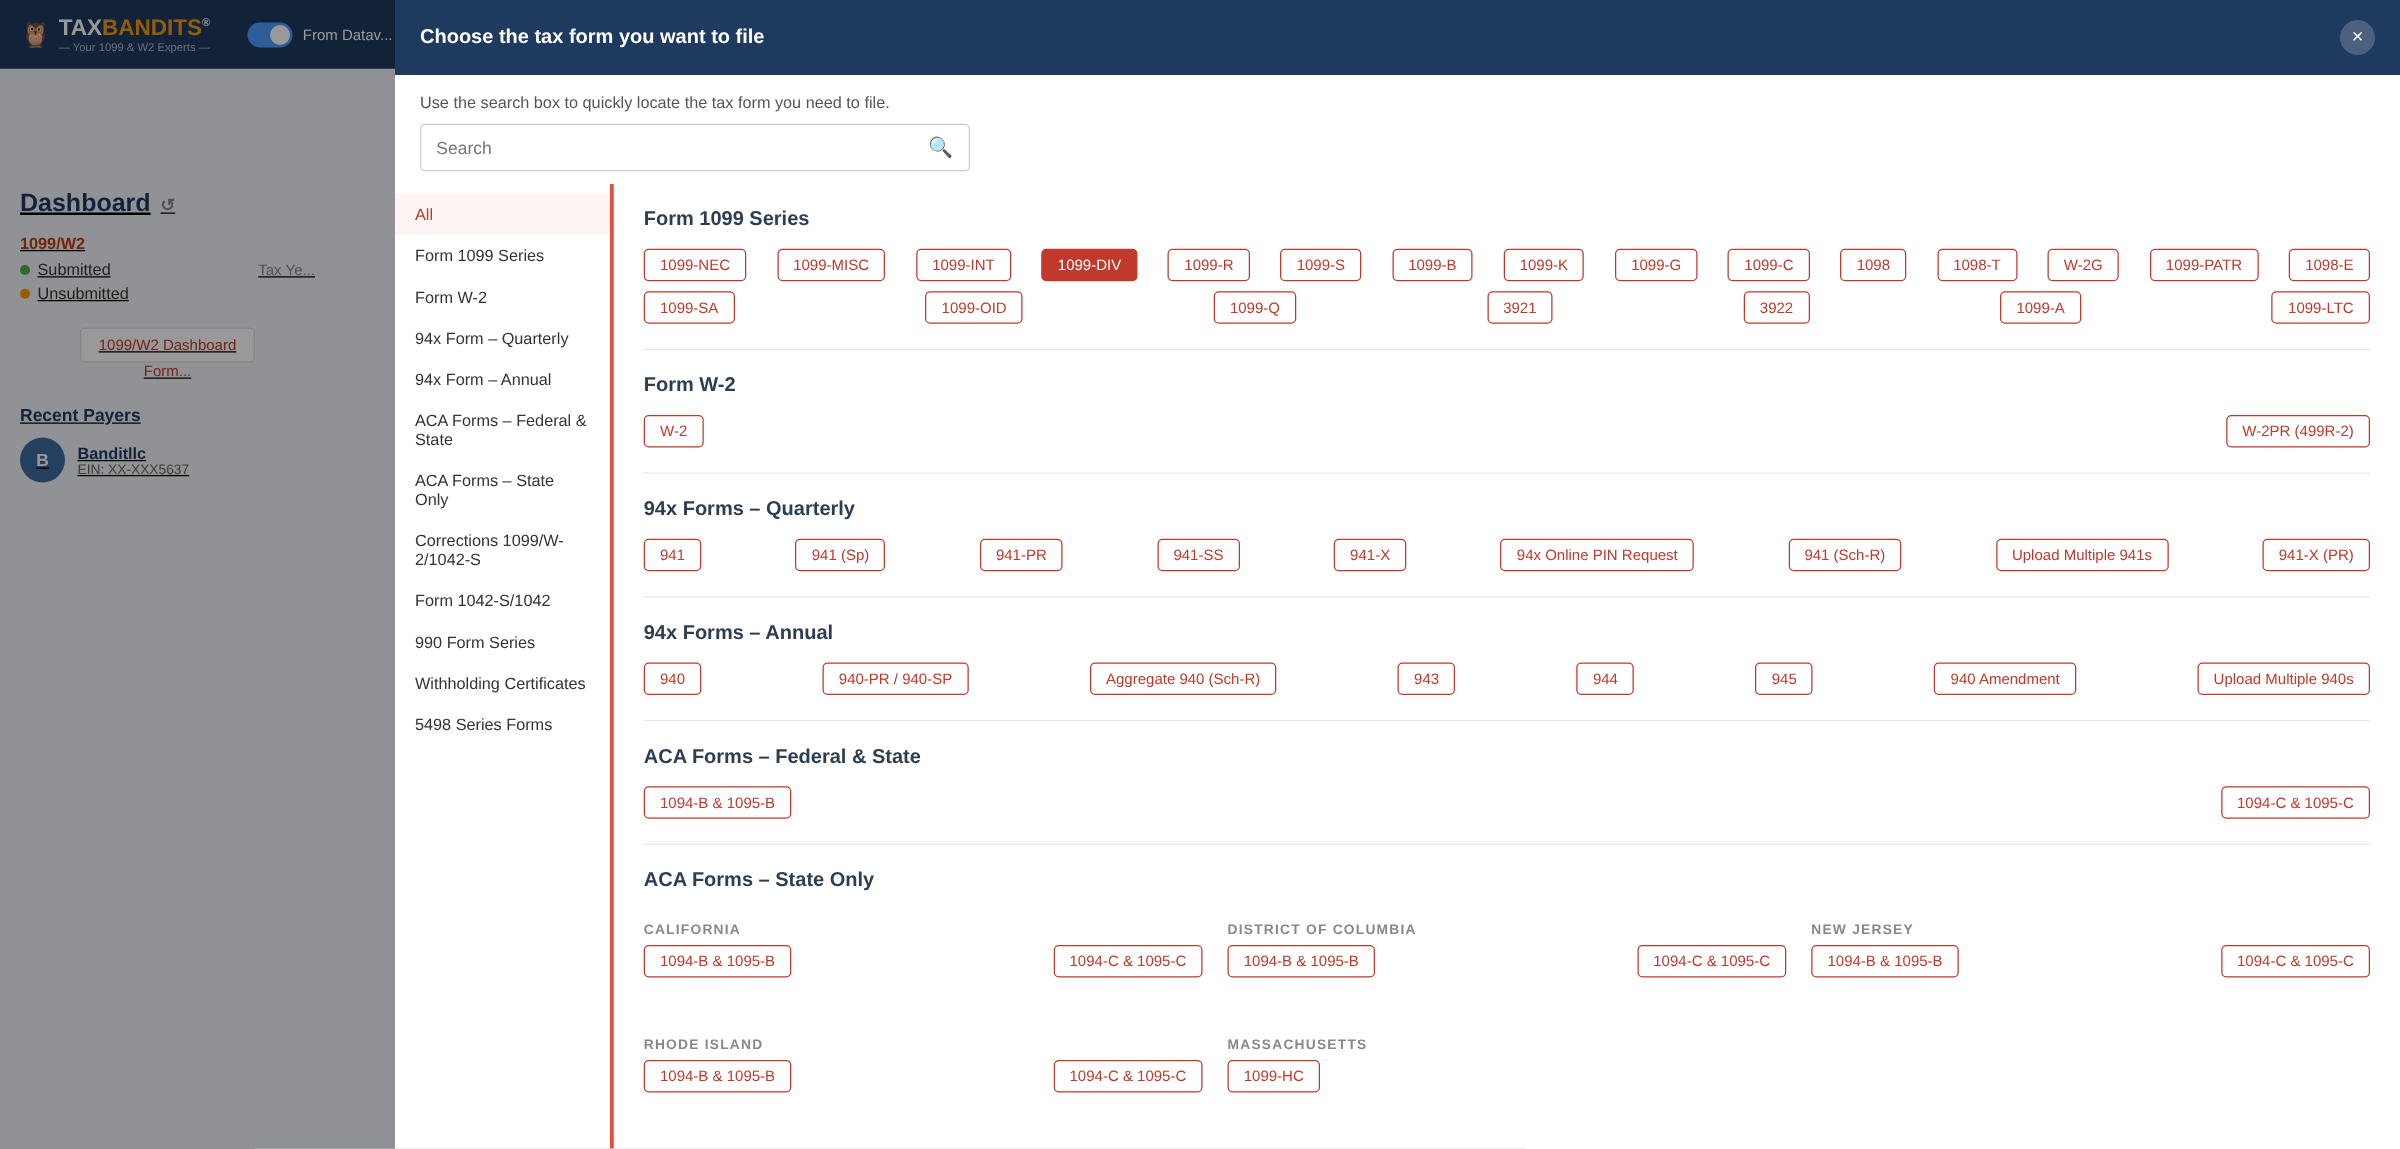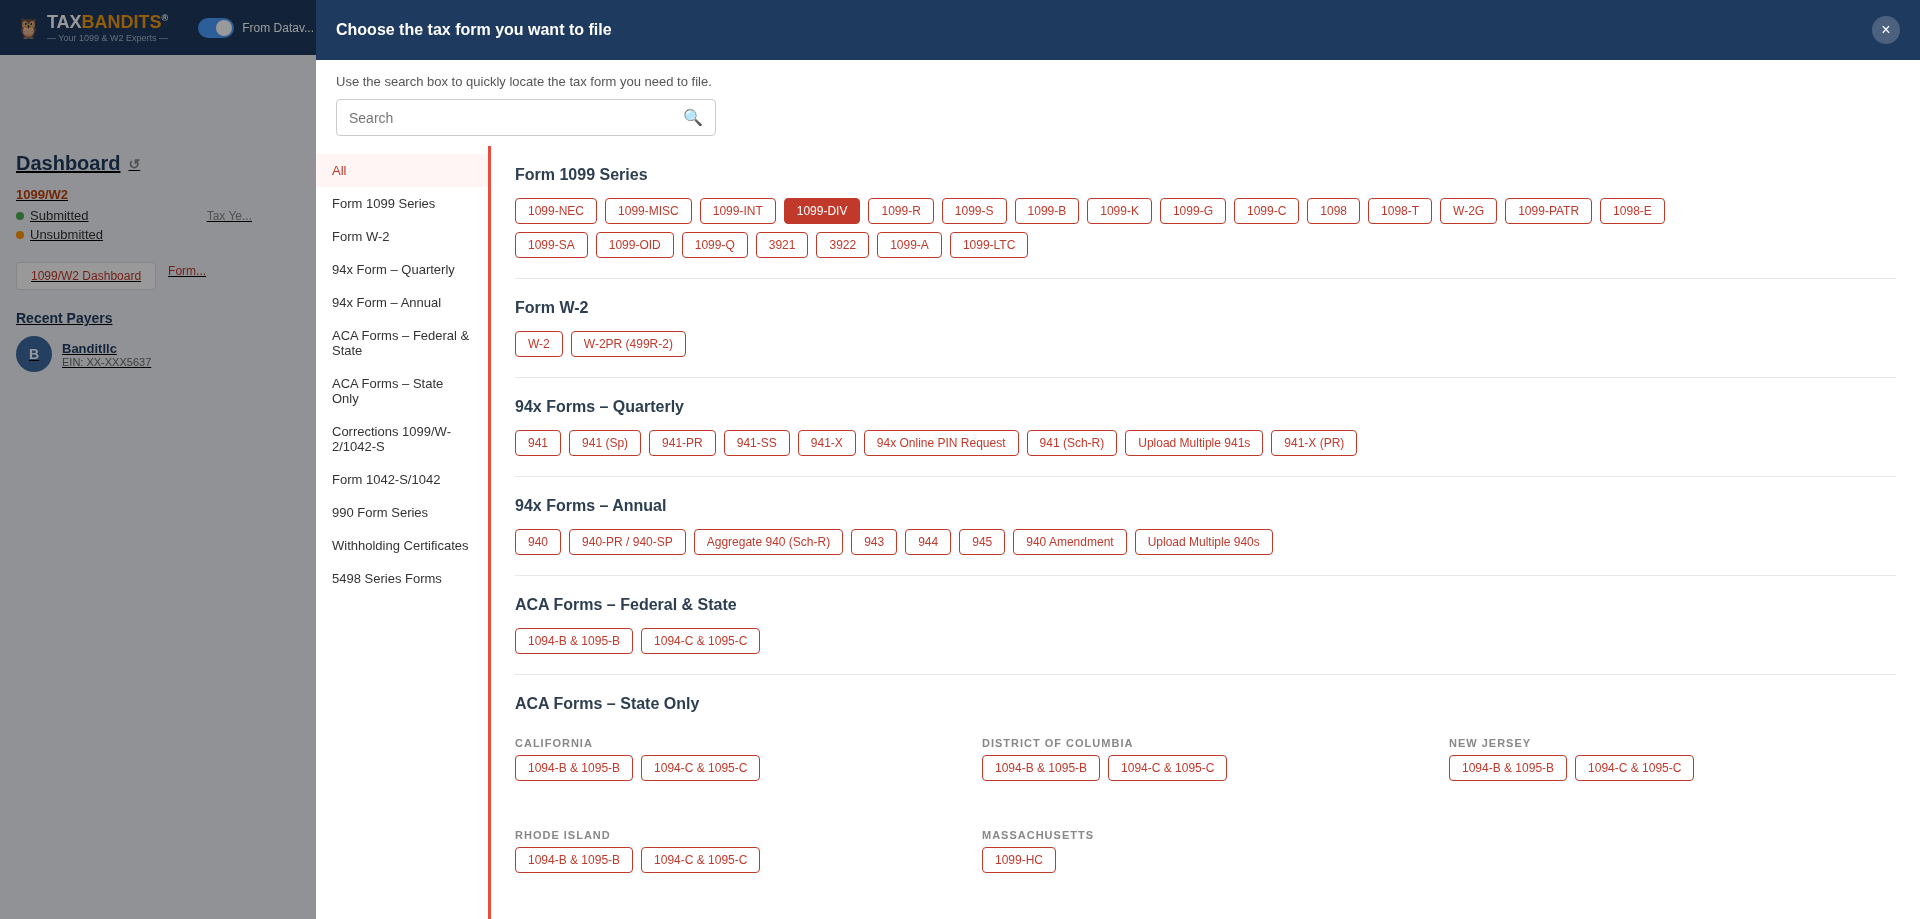--- a/index.html
+++ b/index.html
@@ -90,21 +90,21 @@
     .modal-title { font-size: 16px; font-weight: 600; }
     .modal-close {
       width: 28px; height: 28px; background: rgba(255,255,255,0.2);
       border-radius: 50%; display: flex; align-items: center; justify-content: center;
       cursor: pointer; color: white; font-size: 16px; font-weight: 300;
     }
     .modal-subtitle { font-size: 13px; color: #555; padding: 14px 20px 10px; flex-shrink: 0; }
     .modal-search-area { padding: 0 20px 10px; flex-shrink: 0; }
     .search-box {
       display: flex; align-items: center; border: 1px solid #ccc;
-      border-radius: 4px; padding: 8px 12px; width: 380px; gap: 8px;
+      border-radius: 4px; padding: 8px 12px; width: 440px; gap: 8px;
     }
     .search-box input {
       border: none; outline: none; font-size: 14px; flex: 1; color: #666;
     }
     .search-icon { color: #888; font-size: 16px; }
 
     .modal-body { display: flex; flex: 1; overflow: hidden; }
 
     
     .modal-sidebar {
@@ -122,21 +122,21 @@
     
     .modal-content-area {
       flex: 1; overflow-y: auto; padding: 20px 24px;
     }
 
     .section-title {
       font-size: 16px; font-weight: 600; color: #2c3e50; margin-bottom: 14px;
     }
     .section-divider { border: none; border-top: 1px solid #e8e8e8; margin: 20px 0; }
 
-    .form-tags { display: flex; flex-wrap: wrap; gap: 8px; margin-bottom: 8px; }
+    .form-tags { display: flex; flex-wrap: wrap; gap: 8px; margin-bottom: 8px; justify-content: space-between; }
     .form-tag {
       border: 1px solid #c0392b; color: #c0392b; padding: 5px 12px;
       border-radius: 4px; font-size: 12px; cursor: pointer; background: white;
       white-space: nowrap;
     }
     .form-tag.selected { background: #c0392b; color: white; }
 
     .subsection-title {
       font-size: 11px; font-weight: 700; color: #888; letter-spacing: 1px;
       text-transform: uppercase; margin: 10px 0 6px;
@@ -164,21 +164,21 @@
         <span>Submitted</span>
       </div>
       <span style="font-size:12px;color:#888;">Tax Ye...</span>
     </div>
     <div class="form-row" style="margin-top:4px;">
       <div class="status-item">
         <div class="dot-orange"></div>
         <span>Unsubmitted</span>
       </div>
     </div>
-    <div style="margin-top:10px; display:flex; gap:12px; align-items:center;">
+    <div style="margin-top:10px; display:flex; gap:0; align-items:center;flex-direction:column;">
       <button class="btn-dashboard">1099/W2 Dashboard</button>
       <span style="font-size:12px;color:#c0392b;">Form...</span>
     </div>
     <div class="recent-payers">
       <div class="recent-payers-title">Recent Payers</div>
       <div class="payer-item">
         <div class="payer-avatar">B</div>
         <div>
           <div class="payer-name">Banditllc</div>
           <div class="payer-ein">EIN: XX-XXX5637</div>

